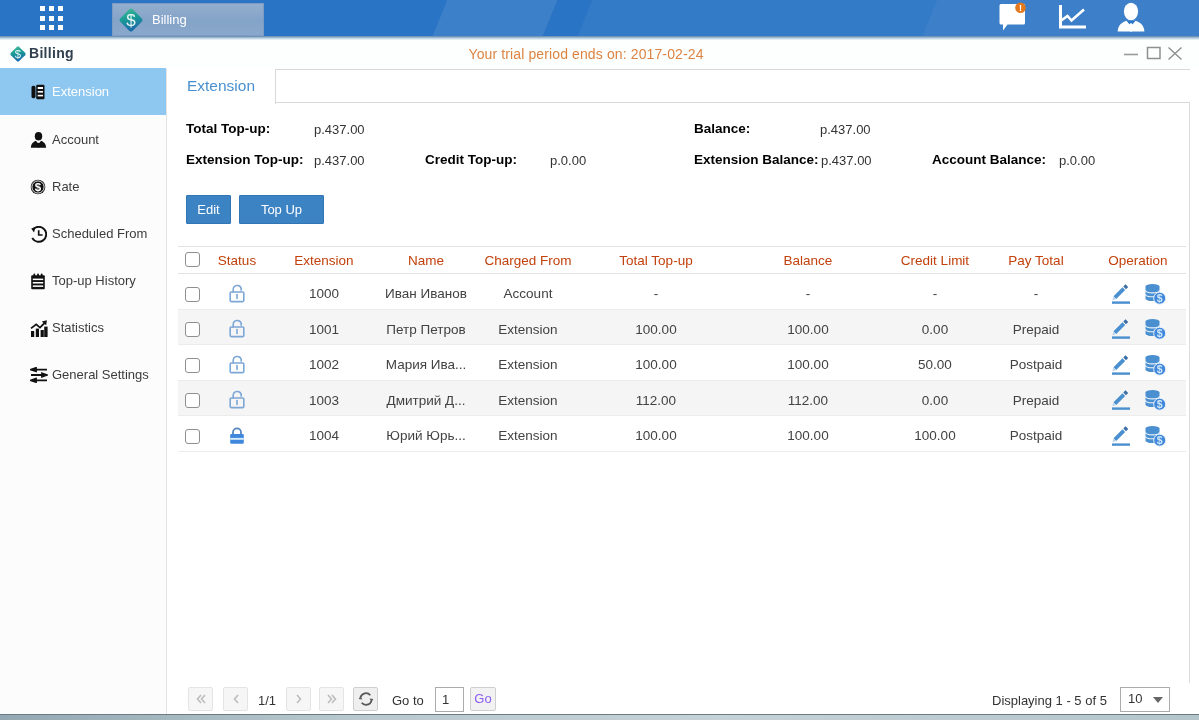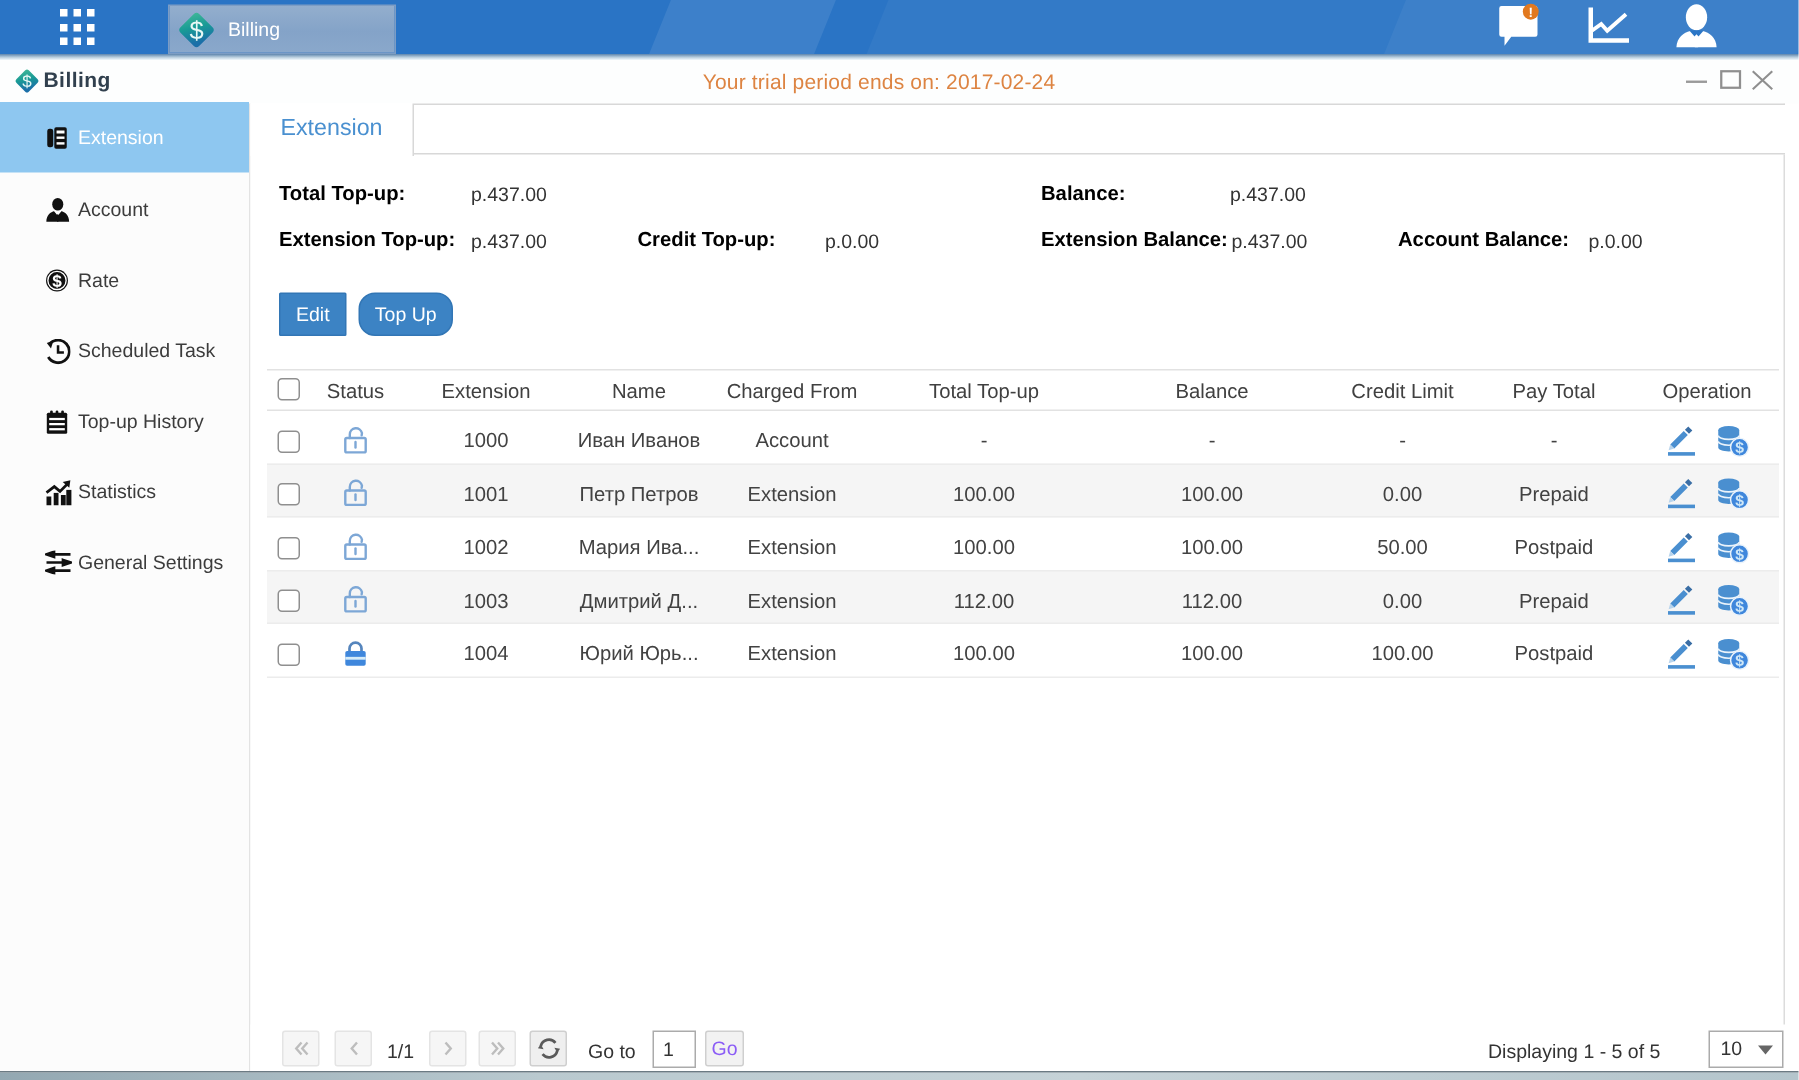--- a/index.html
+++ b/index.html
@@ -28,21 +28,21 @@
 .mitem.sel { background:#8ec7f0; color:#fff; }
 
 .content { position:absolute; left:167px; top:69px; width:1023px; height:645px; background:#fff; border-right:1px solid #dcdcdc; }
 .tabstrip { position:absolute; left:109px; top:0px; width:914px; height:34px; background:#fff; border-top:1px solid #d8d8d8; border-bottom:1px solid #d8d8d8; }
 .tabactive { position:absolute; left:0px; top:0px; width:109px; height:35px; background:#fff; border-right:1px solid #d8d8d8; color:#4a90d0; font-size:15.5px; text-align:center; line-height:33px; }
 .lbl { position:absolute; font-size:13.5px; font-weight:bold; color:#000000; white-space:nowrap; }
 .val { position:absolute; font-size:13px; color:#333; white-space:nowrap; }
 .btn { position:absolute; height:29px; background:#3c83c4; border:1px solid #3276b5; color:#fff; font-size:13px; text-align:center; line-height:27px; border-radius:1px; }
 
 table.grid { position:absolute; left:11px; top:177px; border-collapse:collapse; table-layout:fixed; width:1008px; font-size:13.5px; color:#424242; }
-table.grid th { font-weight:normal; color:#404040; height:27px; border-top:1px solid #e2e2e2; border-bottom:1px solid #e2e2e2; text-align:center; padding:0; }
+table.grid th { font-weight:normal; color:#c2410c; height:27px; border-top:1px solid #e2e2e2; border-bottom:1px solid #e2e2e2; text-align:center; padding:0; }
 table.grid td { height:35.5px; border-bottom:1px solid #ececec; text-align:center; padding:5px 0 0 0; }
 table.grid td svg { vertical-align:middle; }
 table.grid th .cb { margin-top:-2px; }
 table.grid tr.alt td { background:#f5f5f5; }
 .cb { display:inline-block; width:15px; height:15px; vertical-align:middle; border:1.5px solid #8f8f8f; border-radius:3px; background:#fff; vertical-align:middle; }
 
 .pager { position:absolute; left:167px; top:683px; width:1032px; height:31px; background:#fff; font-size:13px; color:#333; }
 .pbtn { position:absolute; top:4px; width:25px; height:24px; background:#f6f6f6; border:1px solid #e4e4e4; border-radius:2px; }
 .pbtn svg { position:absolute; left:50%; top:50%; transform:translate(-50%,-50%); }
 .bottomstrip { position:absolute; left:0; top:714px; width:1199px; height:6px;
@@ -141,21 +141,21 @@
 </div>
 <div class="mitem" style="top:163px;">
     <span>Rate</span>
   <svg width="16" height="16" viewBox="0 0 16 16">
     <circle cx="8" cy="8" r="7.3" fill="#111"></circle>
     <circle cx="8" cy="8" r="6.1" fill="none" stroke="#fff" stroke-width="0.9"></circle>
     <text x="8" y="12.2" font-size="11.5" font-weight="bold" fill="#fff" text-anchor="middle" font-family="Liberation Sans">$</text>
   </svg>
 </div>
 <div class="mitem" style="top:210px;">
-    <span>Scheduled Task</span>
+    <span>Scheduled From</span>
   <svg width="17" height="17" viewBox="0 0 17 17">
     <path d="M3.2 3.2 A7.5 7.5 0 1 1 2.2 12" fill="none" stroke="#111" stroke-width="1.9"></path>
     <path d="M5.6 1 L1.2 2.6 L4 6.4 Z" fill="#111"></path>
     <path d="M8.7 4.2 V9 H12.6" fill="none" stroke="#111" stroke-width="1.7"></path>
   </svg>
 </div>
 <div class="mitem" style="top:257px;">
     <span>Top-up History</span>
   <svg width="16" height="17" viewBox="0 0 16 17">
     <rect x="1.2" y="2.2" width="13.6" height="14" rx="1" fill="#111"></rect>
@@ -196,21 +196,21 @@
   <div class="val" style="left:653px;top:53px;">p.437.00</div>
   <div class="lbl" style="left:19px;top:83px;">Extension Top-up:</div>
   <div class="val" style="left:147px;top:84px;">p.437.00</div>
   <div class="lbl" style="left:258px;top:83px;">Credit Top-up:</div>
   <div class="val" style="left:383px;top:84px;">p.0.00</div>
   <div class="lbl" style="left:527px;top:83px;">Extension Balance:</div>
   <div class="val" style="left:654px;top:84px;">p.437.00</div>
   <div class="lbl" style="left:765px;top:83px;">Account Balance:</div>
   <div class="val" style="left:892px;top:84px;">p.0.00</div>
   <div class="btn" style="left:19px;top:126px;width:45px;">Edit</div>
-  <div class="btn" style="left:72px;top:126px;width:63px;border-radius:11px;">Top Up</div>
+  <div class="btn" style="left:72px;top:126px;width:85px;">Top Up</div>
   <table class="grid">
     <colgroup>
       <col style="width:28px">
         <col style="width:62px">
         <col style="width:112px">
         <col style="width:92px">
       <col style="width:112px">
         <col style="width:144px">
         <col style="width:160px">
         <col style="width:94px">
@@ -401,18 +401,18 @@
     <path d="M13 8.6 A5.6 5.6 0 0 1 3.2 10.8" stroke="#5a5a5a" stroke-width="1.8" fill="none"></path>
     <path d="M2 5.4 A5.6 5.6 0 0 1 11.8 3.2" stroke="#5a5a5a" stroke-width="1.8" fill="none"></path>
     <path d="M14.9 7.1 l-3.8 -0.6 l1.9 3.4 z" fill="#5a5a5a"></path>
     <path d="M0.1 6.9 l3.8 0.6 l-1.9 -3.4 z" fill="#5a5a5a"></path>
   </svg>
     </div>
   <div class="abs" style="left:225px;top:10px;">Go to</div>
   <div class="abs" style="left:268px;top:4px;width:29px;height:25px;border:1px solid #ababab;background:#fff;font-size:13px;line-height:23px;padding-left:6px;">1</div>
   <div class="pbtn" style="left:303px;width:26px;background:#f2f2f2;border-color:#cfcfcf;text-align:center;line-height:22px;font-size:13px;color:#8b5cf6;">Go</div>
   <div class="abs" style="left:825px;top:10px;">Displaying 1 - 5 of 5</div>
-  <div class="abs" style="left:953px;top:4px;width:50px;height:25px;border:1px solid #ababab;background:#fff;margin-left:19px;">
+  <div class="abs" style="left:953px;top:4px;width:50px;height:25px;border:1px solid #ababab;background:#fff;">
     <span style="position:absolute;left:7px;top:3px;font-size:13px;">10</span>
     <span style="position:absolute;right:6px;top:9px;width:0;height:0;border-left:5px solid transparent;border-right:5px solid transparent;border-top:6px solid #666;"></span>
   </div>
 </div>
 <div class="bottomstrip"></div>
 
 </body></html>

